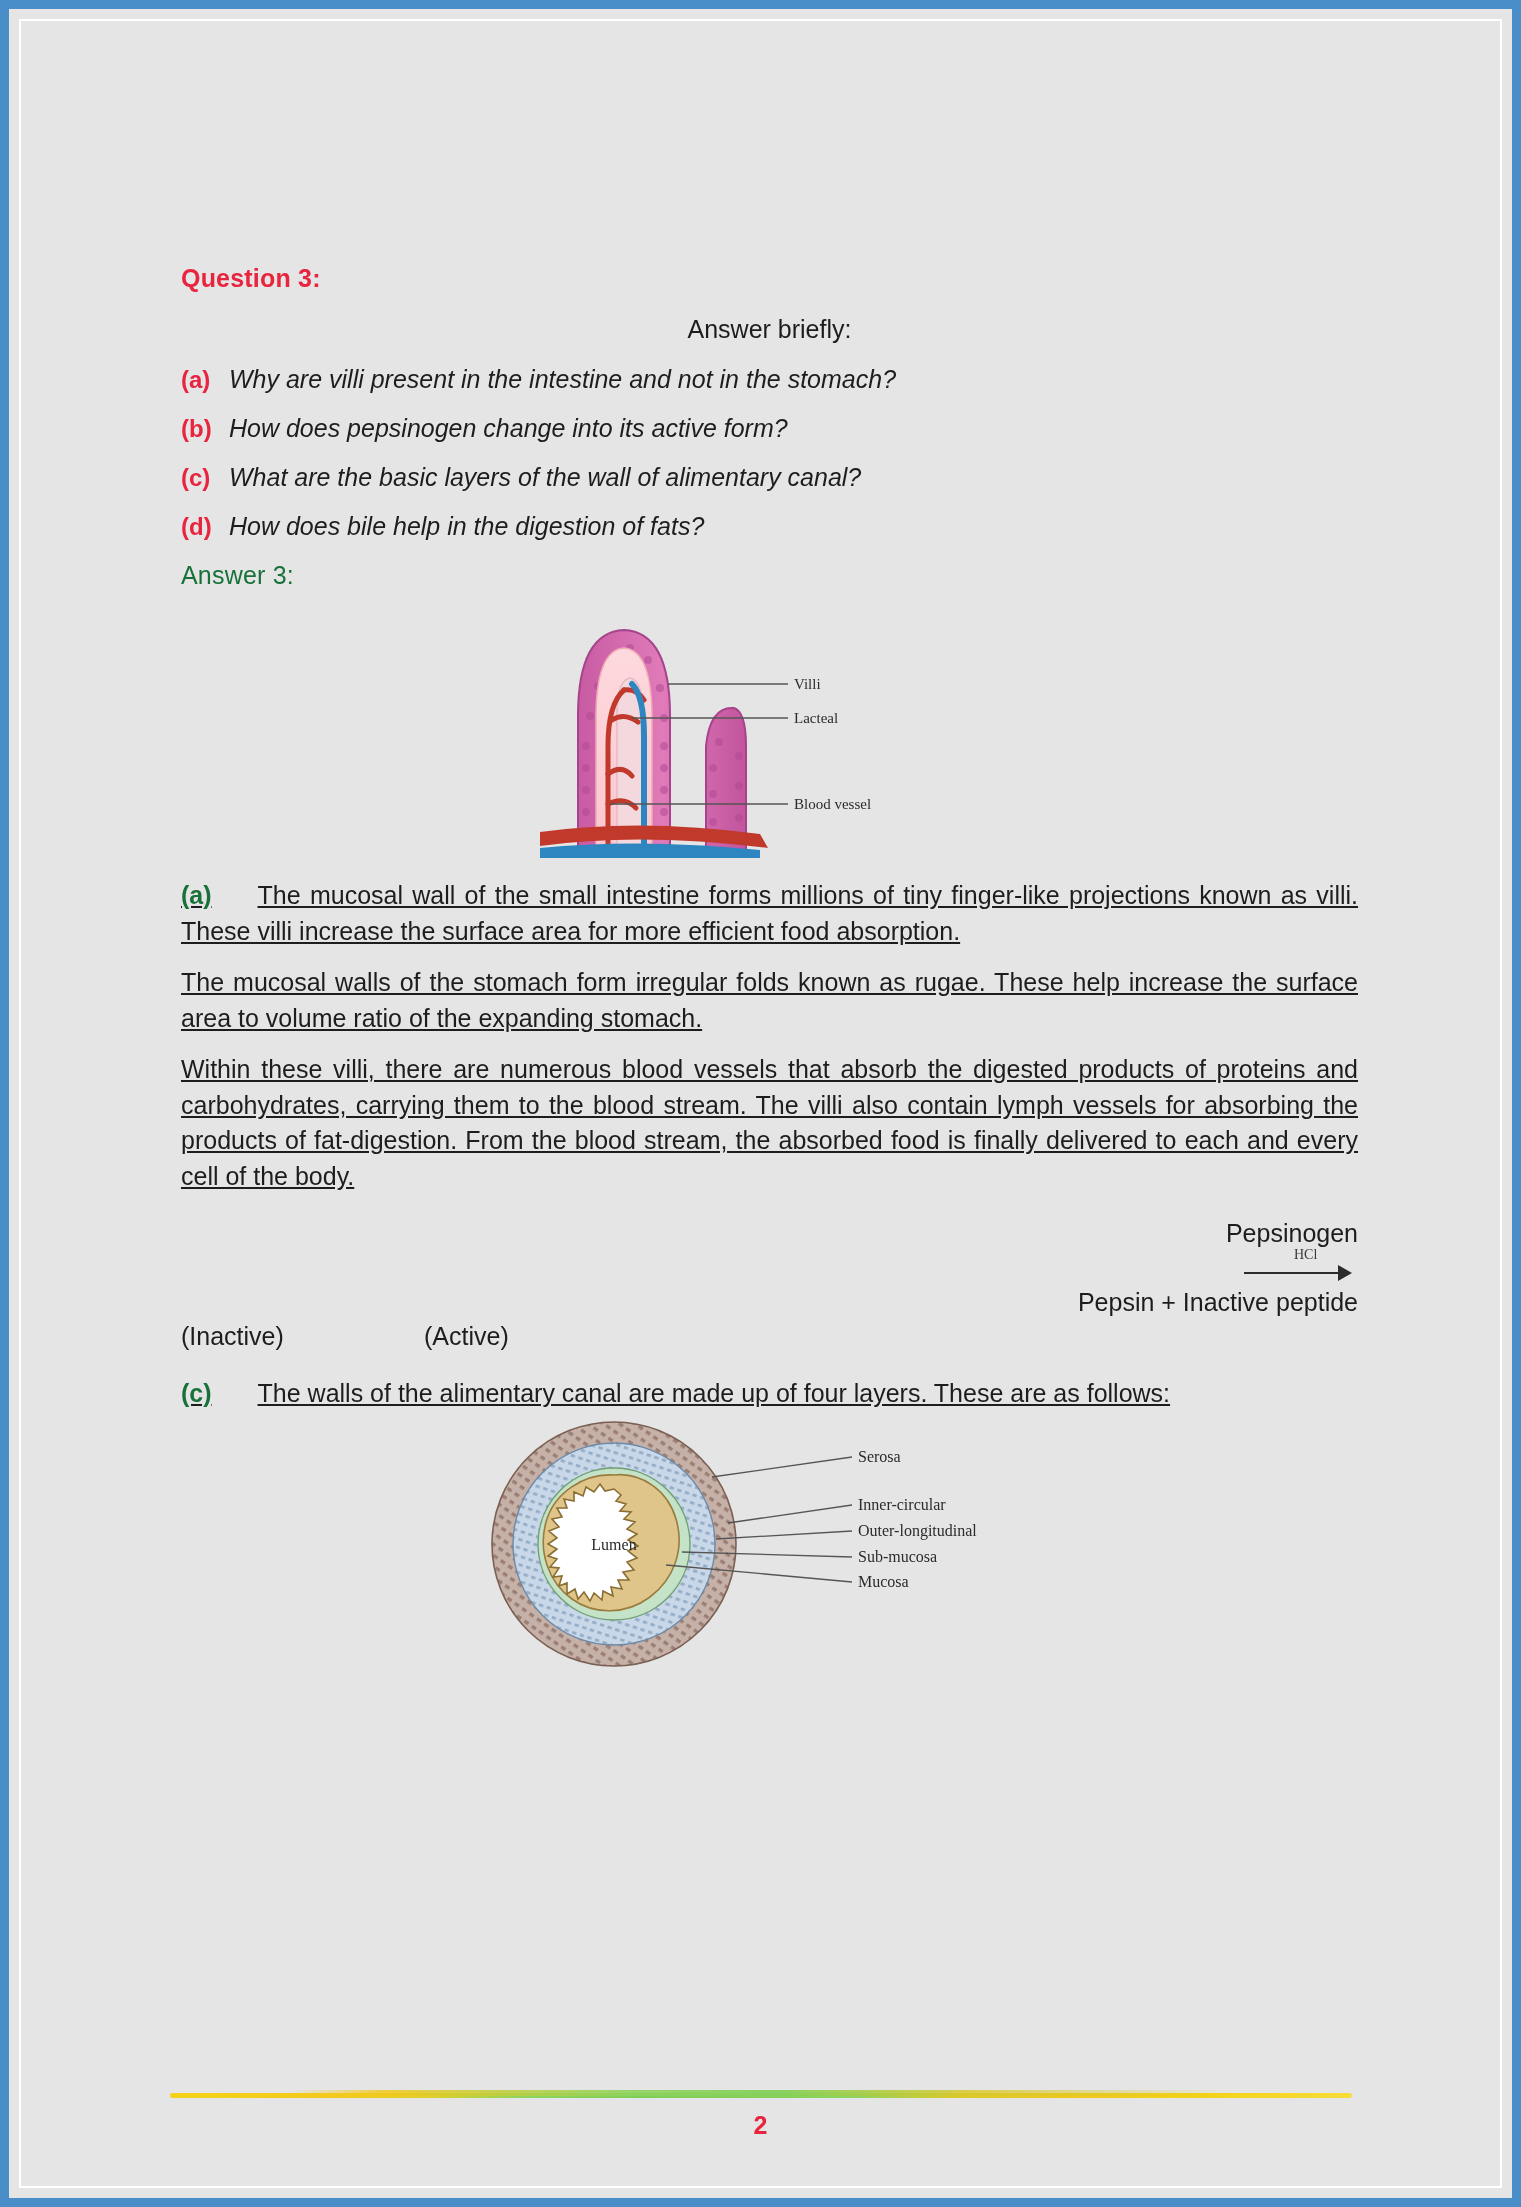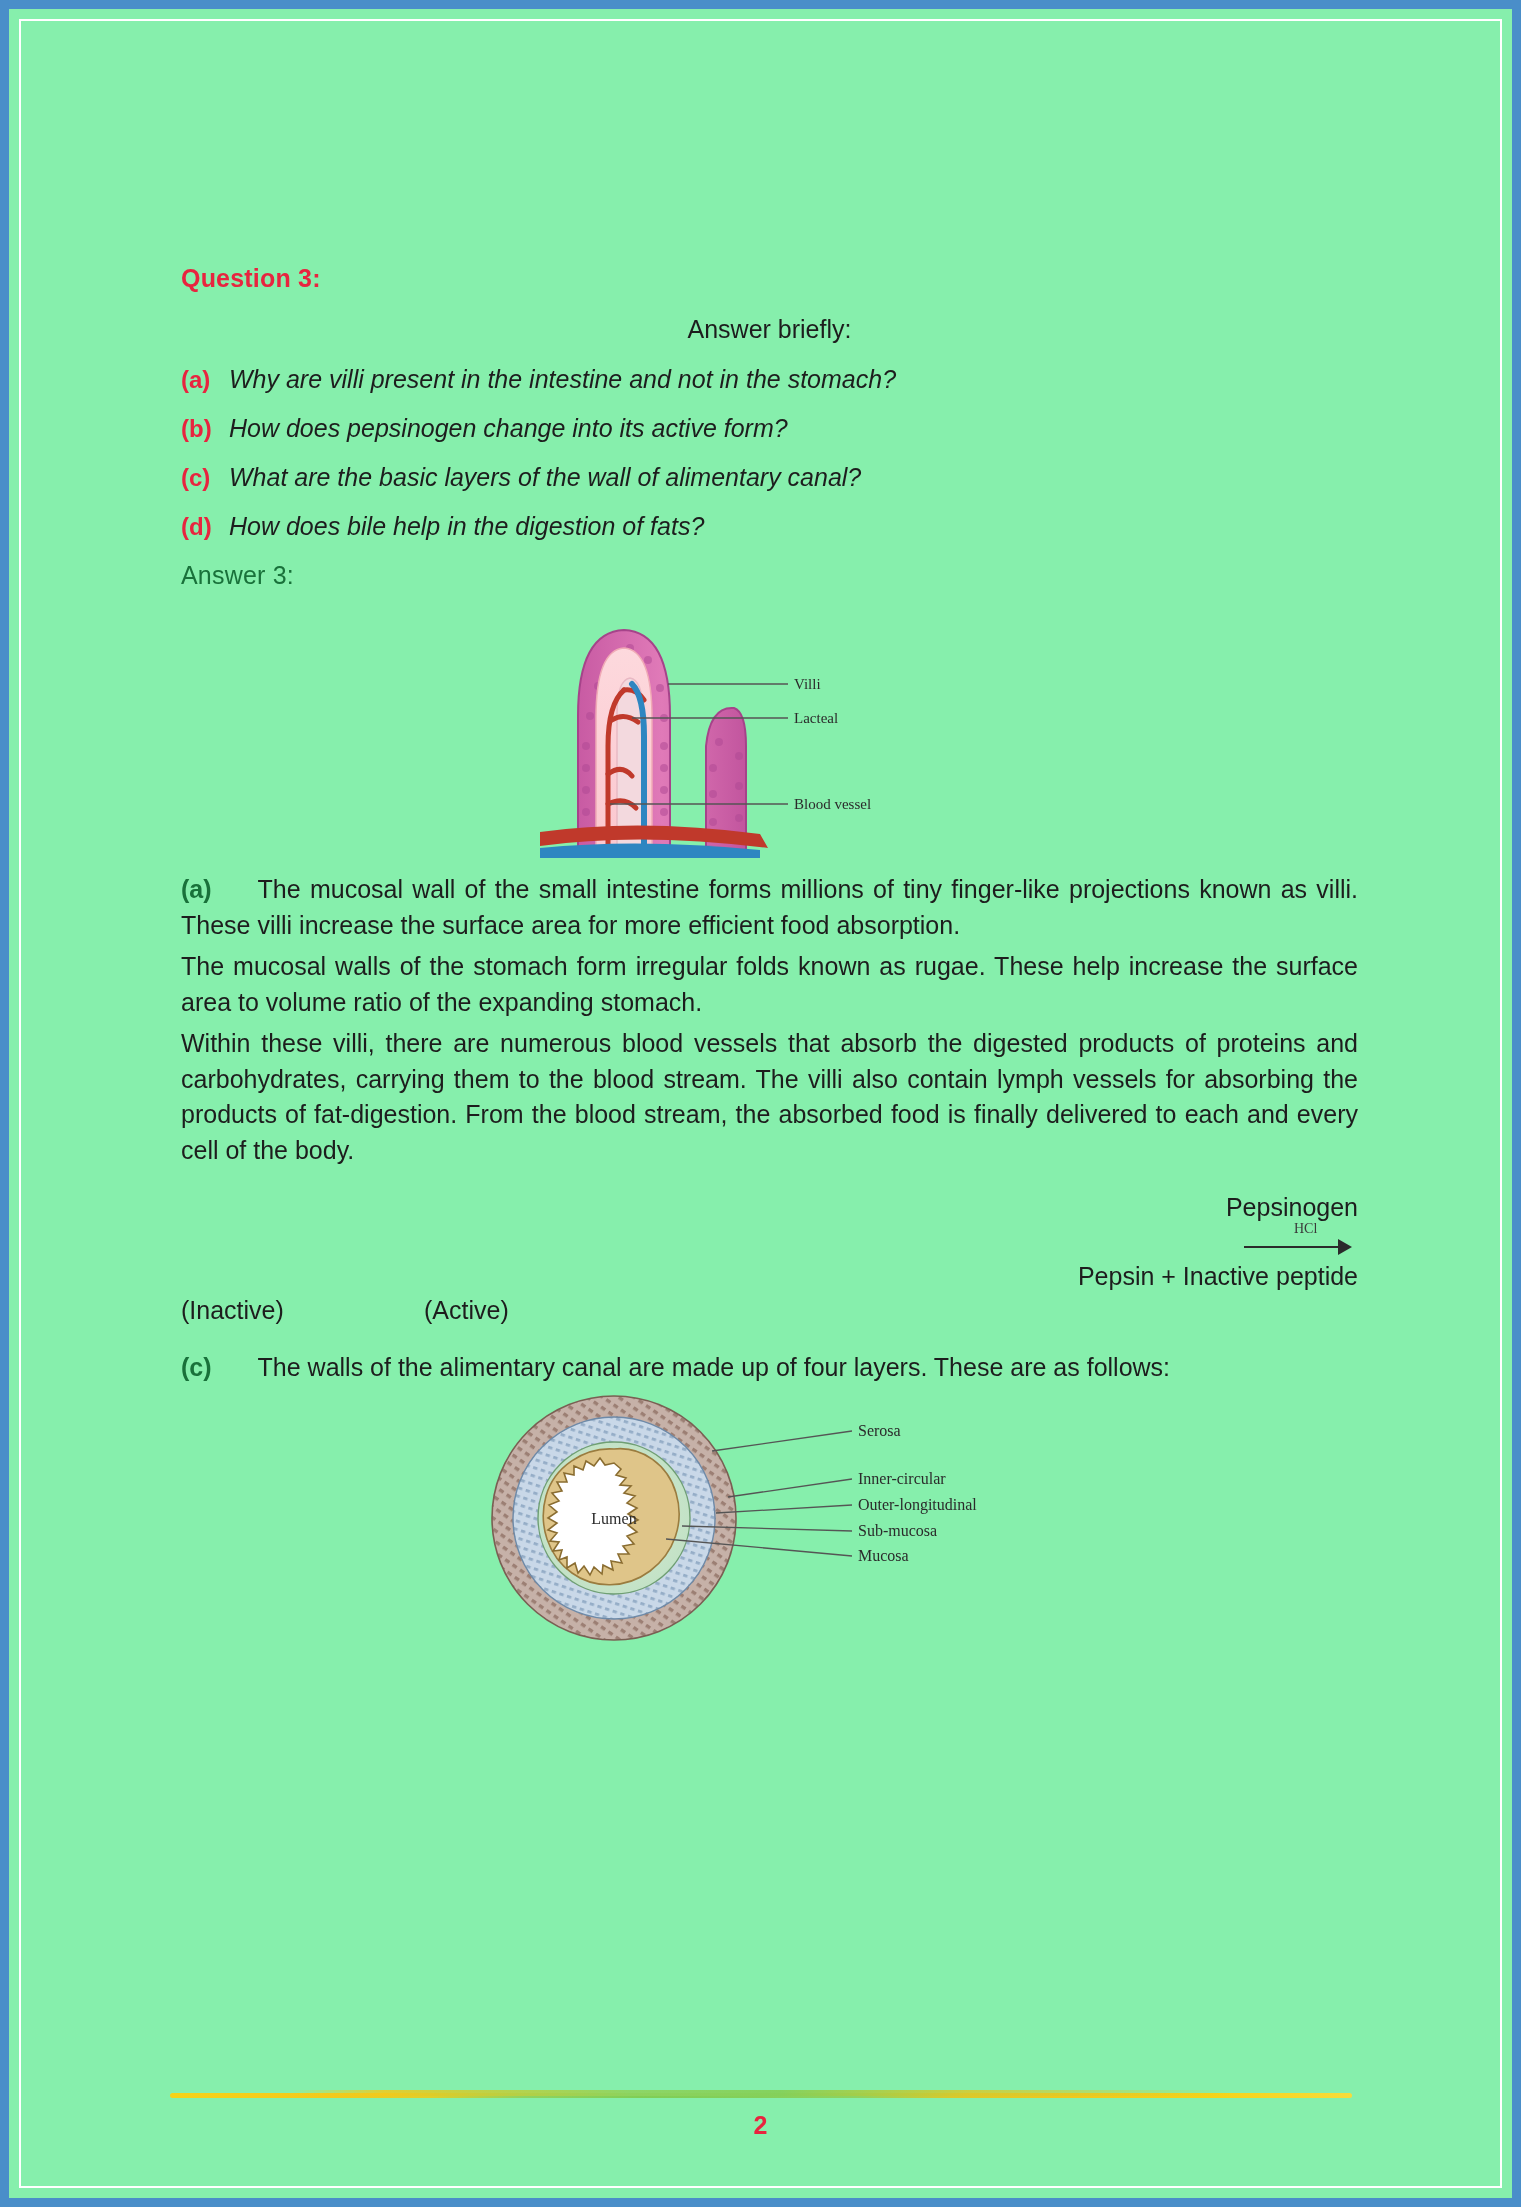--- a/index.html
+++ b/index.html
@@ -11,21 +11,21 @@
     width: 1521px;
     height: 2207px;
     font-family: "Liberation Sans", sans-serif;
     -webkit-font-smoothing: antialiased;
   }
   .page {
     position: relative;
     width: 1521px;
     height: 2207px;
     box-sizing: border-box;
-    background: #86efac;
+    background: #e5e5e5;
     border: 9px solid #4a8ec9;
     overflow: hidden;
   }
   .inner-rule {
     position: absolute;
     left: 10px; top: 10px; right: 10px; bottom: 10px;
     border: 2px solid #ffffff;
     pointer-events: none;
   }
   .content {
@@ -74,21 +74,22 @@
   }
   .q-text { flex: 1 1 auto; font-style: italic; }
 
   
   .para {
     font-size: 25px;
     line-height: 1.42;
     color: #1d1d1d;
     text-align: justify;
     text-justify: inter-word;
-    margin: 0 0 6px 0;
+    margin: 16px 0 6px 0;
+    text-decoration: underline;
   }
   .a-mark {
     color: #19713a;
     font-weight: bold;
     margin-right: 46px;
   }
 
   
   .fig {
     margin: 6px 0 10px 0;

